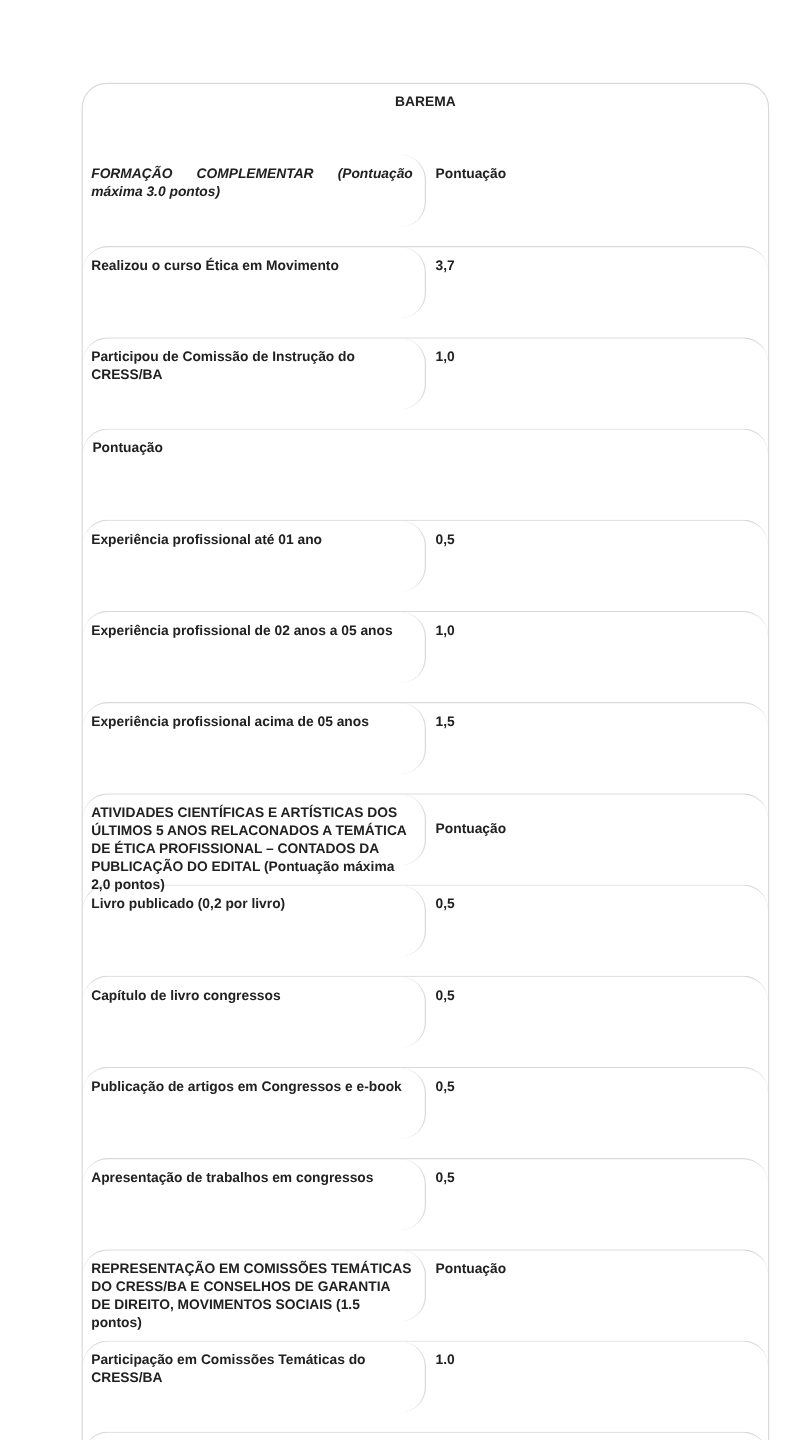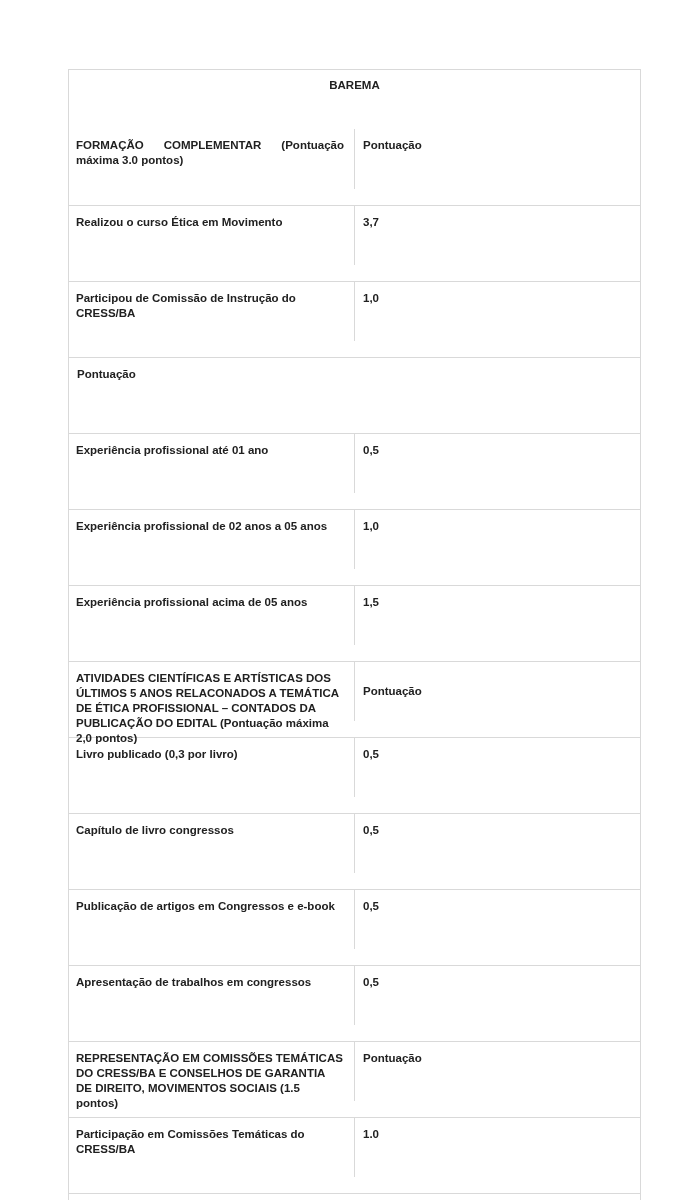--- a/index.html
+++ b/index.html
@@ -1,20 +1,20 @@
 <!DOCTYPE html>
 <html style="--border-color: #d9d9d9; --text-color: #212121;"><head>
 <meta charset="utf-8">
 <style>
   :root {
     --border-color: #d9d9d9;
     --text-color: #212121;
     --page-bg: #ffffff;
   }
-  * { margin: 0; padding: 0; box-sizing: border-box; }
+  * { margin: 0; padding: 0; box-sizing: border-box; border-radius: 21px; }
   html, body {
     background: var(--page-bg);
     font-family: "Liberation Sans", "DejaVu Sans", sans-serif;
   }
   .page {
     position: relative;
     width: 675px;
     height: 1200px;
     background: var(--page-bg);
     overflow: hidden;
@@ -55,20 +55,21 @@
     width: 286px;
     flex: 0 0 auto;
     border-right: 1.5px solid var(--border-color);
   }
   .cell.right {
     flex: 1 1 auto;
     padding-left: 8px;
   }
   .cell.justify {
     text-align: justify;
+    font-style: italic;
   }
   .cell.vcenter {
     display: flex;
     align-items: center;
     padding-top: 0;
   }
   .title-cell {
     width: 100%;
     text-align: center;
     padding: 8px 10px 0 10px;
@@ -108,21 +109,21 @@
         </div>
         <div class="row item">
           <div class="cell left">Experiência profissional acima de 05 anos</div>
           <div class="cell right">1,5</div>
         </div>
         <div class="row section">
           <div class="cell left">ATIVIDADES CIENTÍFICAS E ARTÍSTICAS DOS ÚLTIMOS 5 ANOS RELACONADOS A TEMÁTICA DE ÉTICA PROFISSIONAL – CONTADOS DA PUBLICAÇÃO DO EDITAL (Pontuação máxima 2,0 pontos)</div>
           <div class="cell right vcenter">Pontuação</div>
         </div>
         <div class="row item">
-          <div class="cell left">Livro publicado (0,3 por livro)</div>
+          <div class="cell left">Livro publicado (0,2 por livro)</div>
           <div class="cell right">0,5</div>
         </div>
         <div class="row item">
           <div class="cell left">Capítulo de livro congressos</div>
           <div class="cell right">0,5</div>
         </div>
         <div class="row item">
           <div class="cell left">Publicação de artigos em Congressos e e-book</div>
           <div class="cell right">0,5</div>
         </div>

